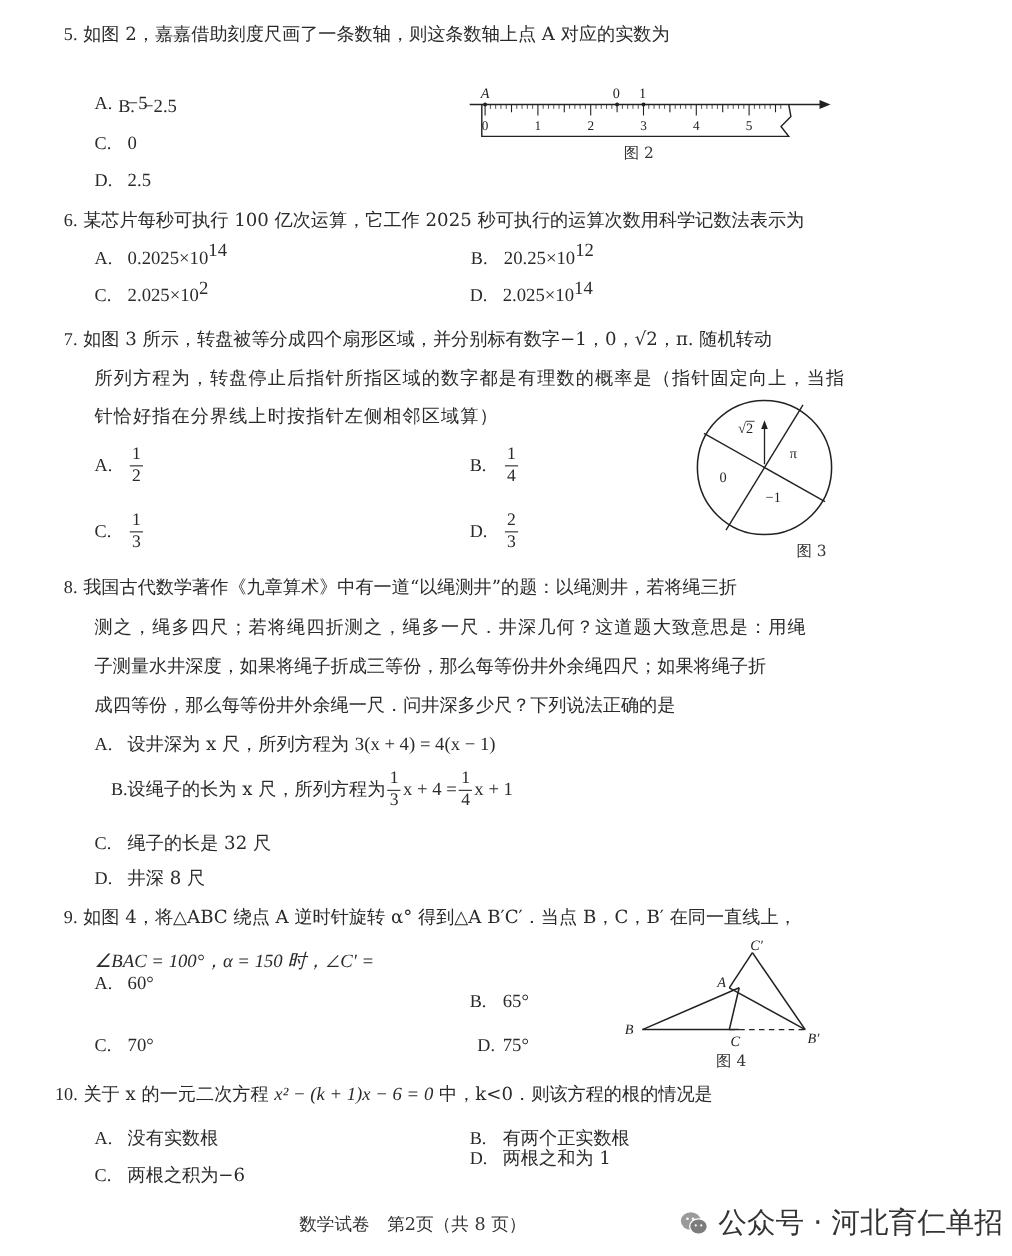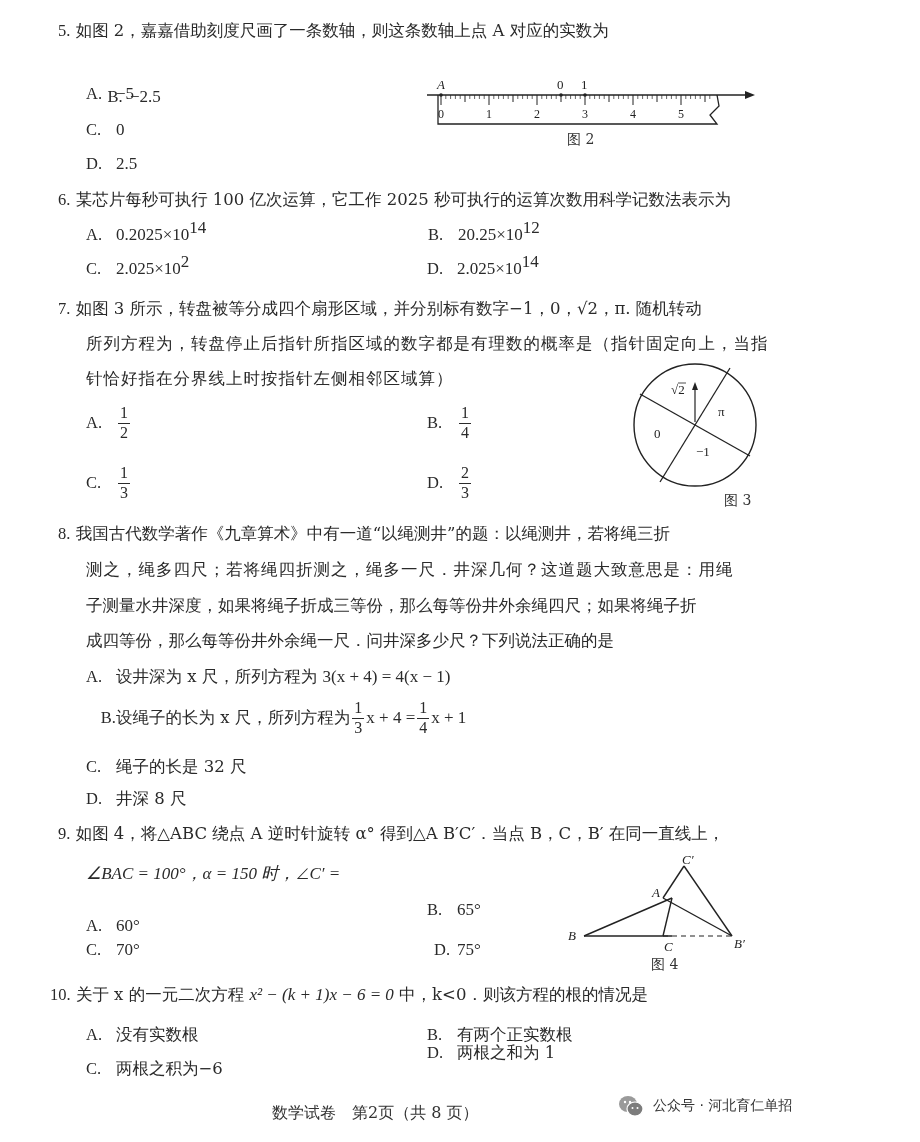--- a/index.html
+++ b/index.html
@@ -13,21 +13,21 @@
   .opt-label { font-family:"Liberation Serif",serif; display:inline-block; width:30px; }
   .math { font-family:"Liberation Serif",serif; font-size:17px; }
   .it { font-style:italic; }
   sup { font-size:11px; vertical-align:7px; line-height:0; }
   .frac { display:inline-flex; flex-direction:column; align-items:center; vertical-align:middle; font-family:"Liberation Serif",serif; font-size:16px; line-height:1.05; margin:0 2px; }
   .frac .num { border-bottom:1px solid #2a2a2a; padding:0 2px 1px; }
   .frac .den { padding:1px 2px 0; }
   .kai { font-family:"DejaVu Serif",serif; letter-spacing:1px; }
   .caption { font-size:14px; color:#333; }
   .footer { font-size:16px; color:#333; }
-  .wm { font-family:"DejaVu Sans","Liberation Sans",sans-serif; font-size:14px; color:#333; }
+  .wm { font-family:"DejaVu Sans","Liberation Sans",sans-serif; font-size:26px; color:#333; }
   svg text { font-family:"Liberation Serif",serif; fill:#222; }
 </style>
 </head>
 <body>
 
 <div class="abs" style="left:58px;top:20px;">
   <span class="qnum">5.</span>
   <span>如图 2，嘉嘉借助刻度尺画了一条数轴，则这条数轴上点 A 对应的实数为</span>
 </div>
 <div class="abs" style="left:86px;top:54px;margin-top:30px;"><span class="opt-label">A.</span><span class="math">−5</span></div>
@@ -189,21 +189,21 @@
     </span><span class="math">x + 1</span></div>
 <div class="abs" style="left:86px;top:756px;"><span class="opt-label">C.</span><span>绳子的长是 32 尺</span></div>
 <div class="abs" style="left:86px;top:788px;"><span class="opt-label">D.</span><span>井深 8 尺</span></div>
 
 <div class="abs" style="left:58px;top:823px;">
   <span class="qnum">9.</span>
   <span>如图 4，将△ABC 绕点 A 逆时针旋转 α° 得到△A B′C′．当点 B，C，B′ 在同一直线上，</span>
 </div>
 <div class="abs math it" style="left:86px;top:862px;">∠BAC = 100°，α = 150 时，∠C′ =</div>
 
-<div class="abs" style="left:86px;top:916px;"><span class="opt-label">A.</span><span class="math">60°</span></div>
+<div class="abs" style="left:86px;top:884px;"><span class="opt-label">A.</span><span class="math">60°</span></div>
 <div class="abs" style="left:427px;top:900px;"><span class="opt-label">B.</span><span class="math">65°</span></div>
 <div class="abs" style="left:86px;top:940px;"><span class="opt-label">C.</span><span class="math">70°</span></div>
 <div class="abs" style="left:427px;top:940px;text-align:center;"><span class="opt-label">D.</span><span class="math">75°</span></div>
 
 <div class="abs" style="left:560px;top:850px;width:210px;height:110px;">
   <svg width="210" height="110" viewBox="0 0 210 110">
     <line x1="24" y1="86" x2="112" y2="48" stroke="#222" stroke-width="1.4"></line>
     <line x1="24" y1="86" x2="112" y2="86" stroke="#222" stroke-width="1.4"></line>
     <line x1="112" y1="48" x2="103" y2="86" stroke="#222" stroke-width="1.4"></line>
     <line x1="103" y1="86" x2="172" y2="86" stroke="#222" stroke-width="1.2" stroke-dasharray="5,4"></line>

